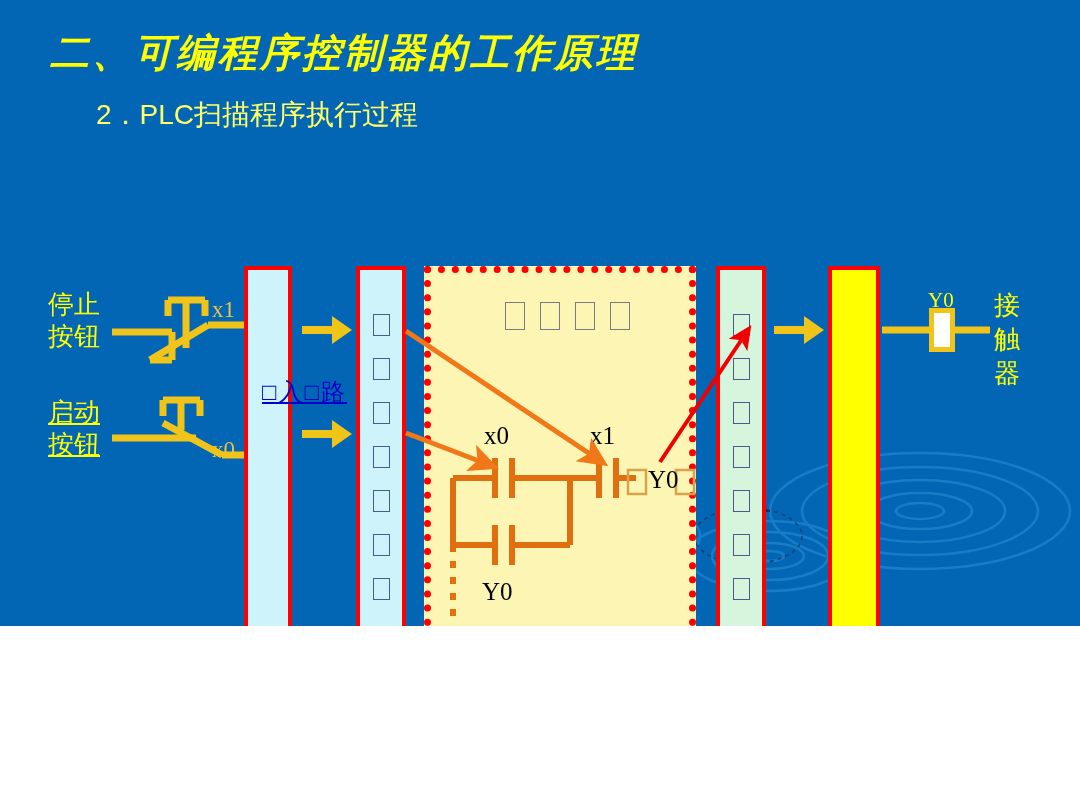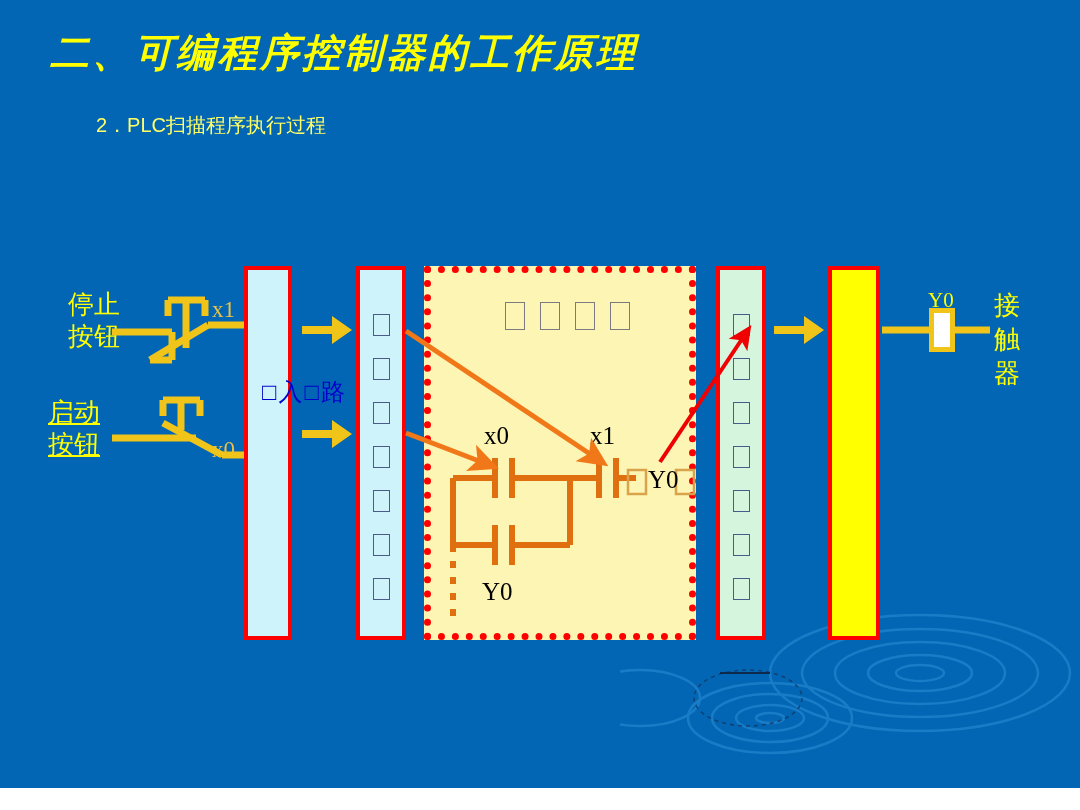--- a/index.html
+++ b/index.html
@@ -3,21 +3,21 @@
 <meta charset="utf-8">
 <style>
   html, body {
     margin: 0;
     padding: 0;
     background: #ffffff;
   }
   #slide {
     position: relative;
     width: 1080px;
-    height: 788px;
+    height: 626px;
     background: #0366b4;
     overflow: hidden;
     font-family: "Liberation Sans", sans-serif;
   }
 
   
   .ripples { position: absolute; right: 0; bottom: 0; width: 460px; height: 210px; pointer-events: none; }
 
   
   .title-main {
@@ -26,35 +26,35 @@
     font-family: "Liberation Serif", serif;
     font-size: 39px;
     font-weight: bold;
     font-style: italic;
     color: #ffff00;
     letter-spacing: 3px;
     white-space: nowrap;
   }
   .title-sub {
     position: absolute;
-    left: 96px; top: 112px;
-    font-size: 20px;
+    left: 96px; top: 96px;
+    font-size: 28px;
     color: #ffff66;
     white-space: nowrap;
   }
 
   
   .cn-label {
     position: absolute;
     color: #ffff00;
     font-size: 26px;
     line-height: 32px;
     white-space: nowrap;
   }
-  .lbl-stop  { left: 48px; top: 288px; margin-left: 20px; }
+  .lbl-stop  { left: 48px; top: 288px; }
   .lbl-start { left: 48px; top: 396px; text-decoration: underline; }
 
   .vert-label {
     position: absolute;
     color: #ffff00;
     font-size: 26px;
     line-height: 34px;
     width: 30px;
     text-align: center;
     white-space: normal;
@@ -86,20 +86,21 @@
                           border: 7px dotted #ff0000; }
   .panel-output-image   { left: 716px; top: 266px; width: 50px;  height: 374px; background: #d5f5dd; }
   .panel-output-circuit { left: 828px; top: 266px; width: 52px;  height: 374px; background: #ffff00; }
 
   
   .panel-text {
     position: absolute;
     color: #0000cc;
     font-size: 24px;
     white-space: nowrap;
+    text-decoration: underline;
   }
   .txt-input-circuit {
     left: 262px; top: 376px;
     letter-spacing: 2px;
   }
   .txt-output-circuit {
     left: 836px; top: 378px;
     width: 36px;
     white-space: normal;
     line-height: 31px;

